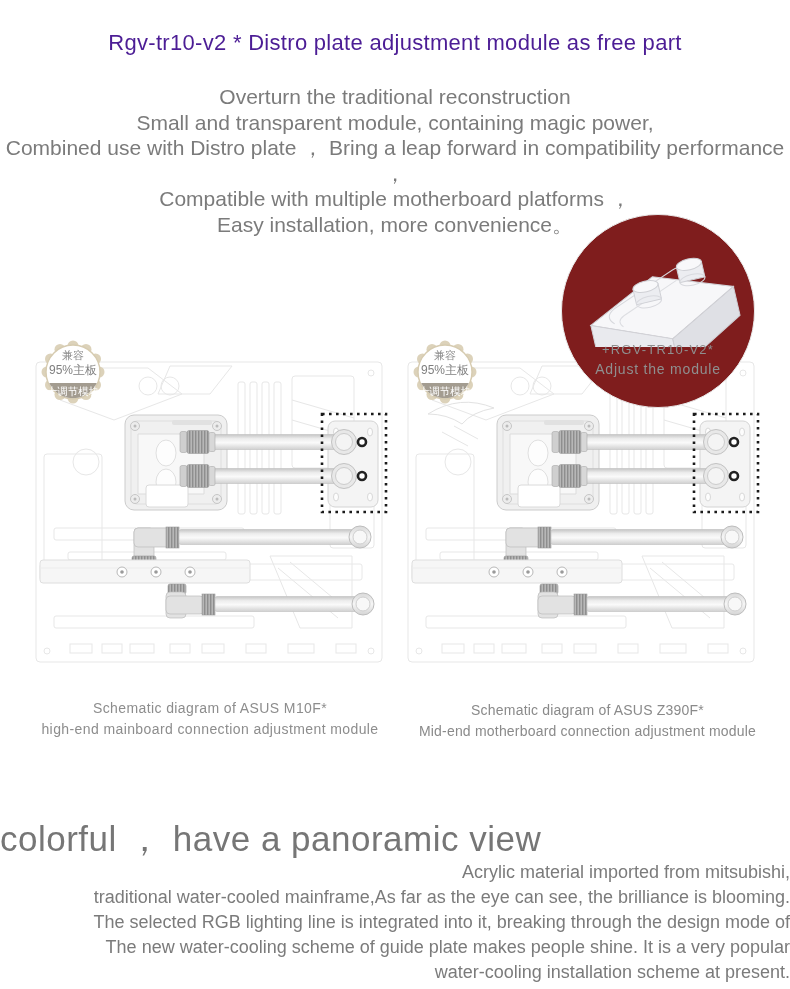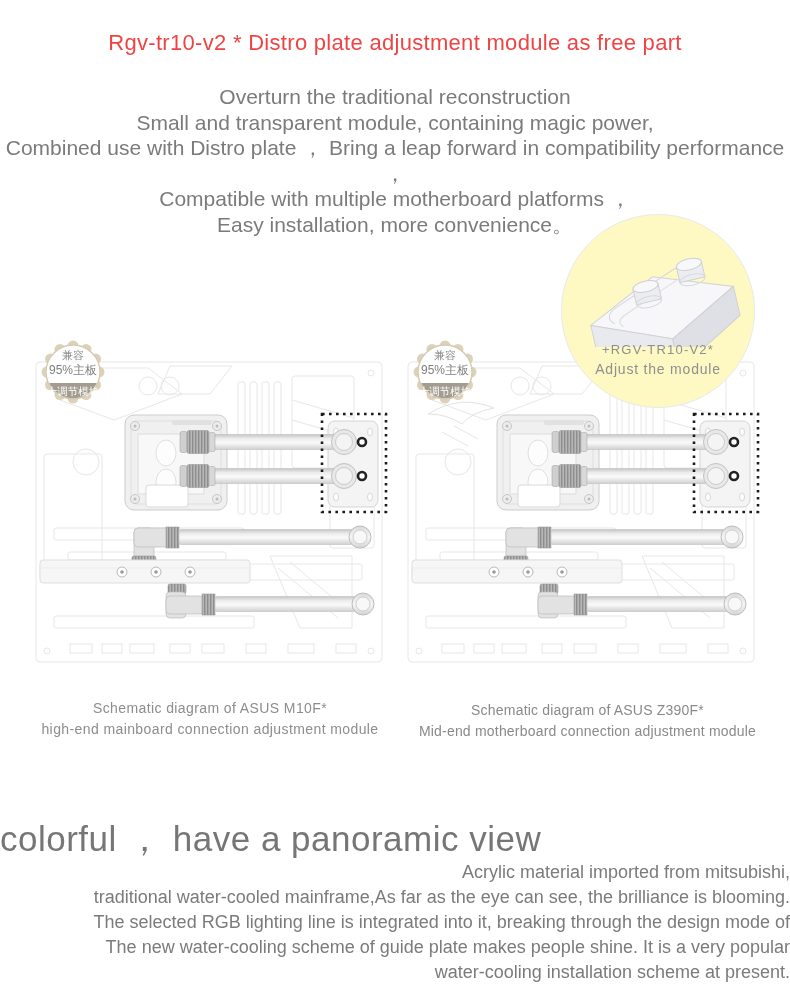--- a/index.html
+++ b/index.html
@@ -4,30 +4,30 @@
 <style>
   * { margin:0; padding:0; box-sizing:border-box; }
   html,body { background:#ffffff; }
   .canvas {
     position:relative; width:790px; height:989px; background:#fff;
     font-family:"Liberation Sans", sans-serif; overflow:hidden;
   }
   .page-title {
     position:absolute; top:30px; left:0; width:100%;
     text-align:center; font-size:22px; font-weight:400;
-    color:#ef4444; letter-spacing:0.3px;
+    color:#4c1d95; letter-spacing:0.3px;
   }
   .intro {
     position:absolute; top:84px; left:0; width:100%;
     text-align:center; font-size:21px; line-height:25.5px; color:#7b7b7b;
   }
   
   .hero {
     position:absolute; left:561px; top:214px; width:194px; height:194px;
-    border-radius:50%; border:1px solid #e9e9e9; background:#fef9c3; z-index:5;
+    border-radius:50%; border:1px solid #e9e9e9; background:#7f1d1d; z-index:5;
   }
   .hero svg { position:absolute; top:2px; left:-2px; }
   .hero-cap1 {
     position:absolute; top:127px; width:100%; text-align:center;
     font-size:13px; letter-spacing:1.2px; color:#8f8f8f;
   }
   .hero-cap2 {
     position:absolute; top:146px; width:100%; text-align:center;
     font-size:14px; letter-spacing:0.8px; color:#8f8f8f;
   }

